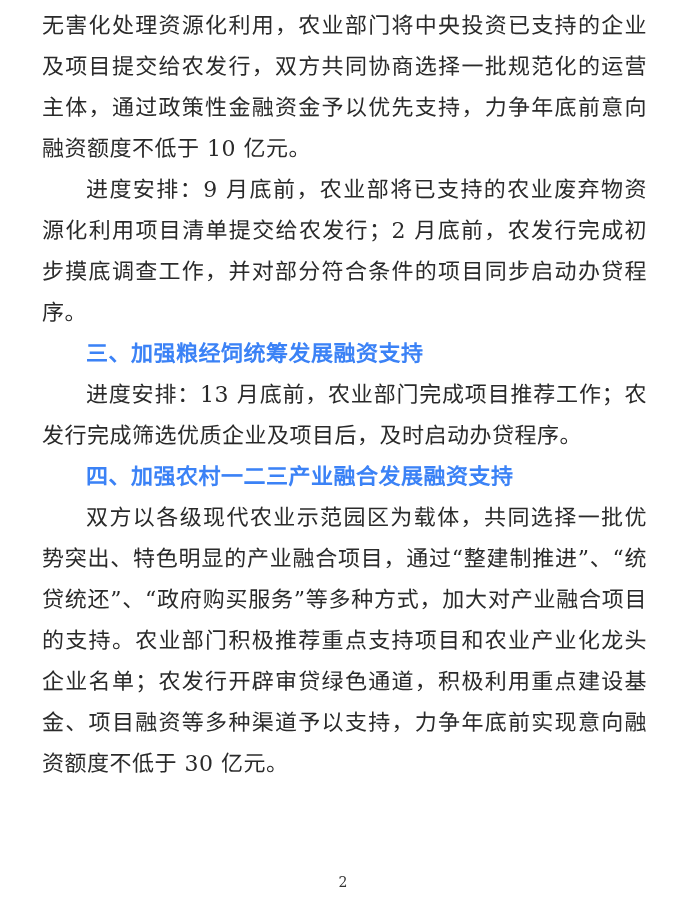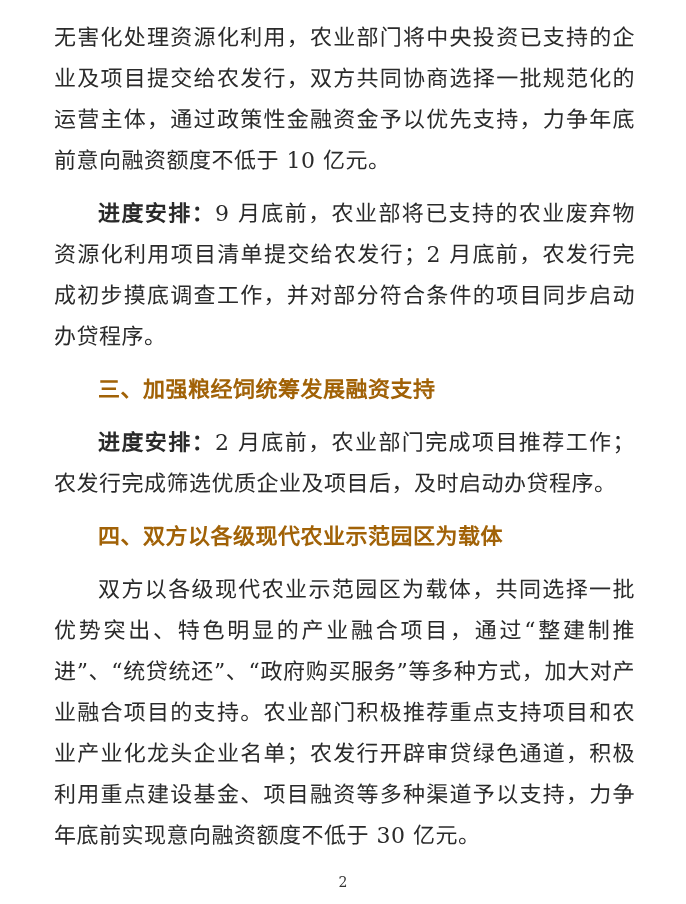--- a/index.html
+++ b/index.html
@@ -21,38 +21,38 @@
     position: absolute;
     top: 5px;
     left: 42px;
     width: 605px;
     font-size: 22px;
     line-height: 41px;
     text-align: justify;
     letter-spacing: 0.5px;
   }
   .content p {
-    margin: 12px;
+    margin: 0;
     padding: 0;
   }
   p.para {
     text-indent: 2em;
     font-weight: 400;
   }
   p.para.no-indent {
     text-indent: 0;
   }
   p.heading {
     text-indent: 2em;
     font-family: "DejaVu Sans", "Liberation Sans", sans-serif;
     font-weight: 700;
-    color: #a16207;
+    color: #3b82f6;
   }
   p.para strong {
-    font-weight: 700;
+    font-weight: 400;
   }
   .page-number {
     position: absolute;
     bottom: 14px;
     left: 0;
     width: 100%;
     text-align: center;
     font-size: 14px;
     line-height: 16px;
     color: #333333;
@@ -60,18 +60,18 @@
   }
 </style>
 </head>
 <body>
 
 <div class="page">
   <div class="content">
       <p class="para no-indent"><span>无害化处理资源化利用，农业部门将中央投资已支持的企业及项目提交给农发行，双方共同协商选择一批规范化的运营主体，通过政策性金融资金予以优先支持，力争年底前意向融资额度不低于 10 亿元。</span></p>
       <p class="para"><strong>进度安排：</strong><span>9 月底前，农业部将已支持的农业废弃物资源化利用项目清单提交给农发行；2 月底前，农发行完成初步摸底调查工作，并对部分符合条件的项目同步启动办贷程序。</span></p>
       <p class="heading"><span>三、加强粮经饲统筹发展融资支持</span></p>
-      <p class="para"><strong>进度安排：</strong><span>2 月底前，农业部门完成项目推荐工作；农发行完成筛选优质企业及项目后，及时启动办贷程序。</span></p>
-      <p class="heading"><span>四、双方以各级现代农业示范园区为载体</span></p>
+      <p class="para"><strong>进度安排：</strong><span>13 月底前，农业部门完成项目推荐工作；农发行完成筛选优质企业及项目后，及时启动办贷程序。</span></p>
+      <p class="heading"><span>四、加强农村一二三产业融合发展融资支持</span></p>
       <p class="para"><span>双方以各级现代农业示范园区为载体，共同选择一批优势突出、特色明显的产业融合项目，通过“整建制推进”、“统贷统还”、“政府购买服务”等多种方式，加大对产业融合项目的支持。农业部门积极推荐重点支持项目和农业产业化龙头企业名单；农发行开辟审贷绿色通道，积极利用重点建设基金、项目融资等多种渠道予以支持，力争年底前实现意向融资额度不低于 30 亿元。</span></p>
     </div>
   <div class="page-number">2</div>
 </div>
 
 </body></html>

